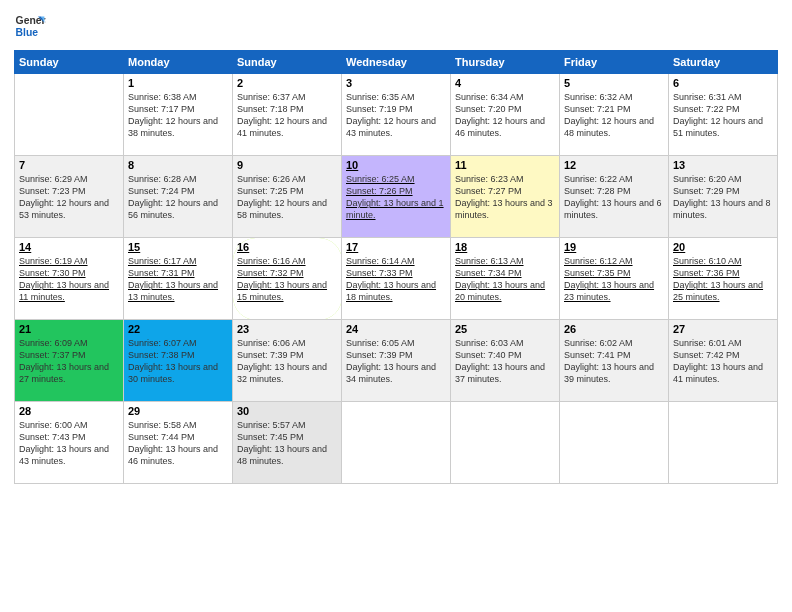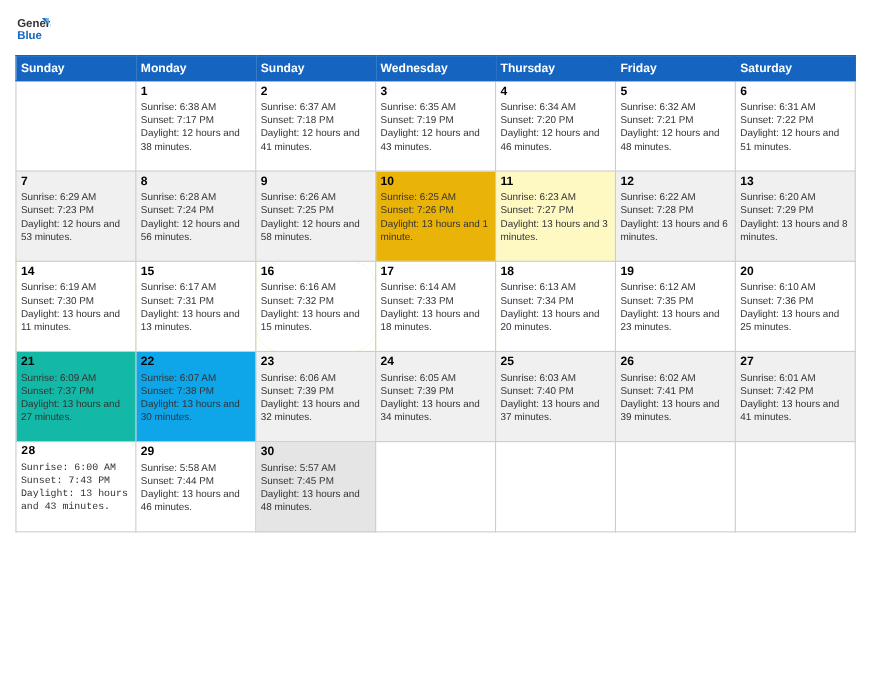--- a/index.html
+++ b/index.html
@@ -139,38 +139,38 @@
             <div class="day-info">Sunrise: 6:29 AM<br>Sunset: 7:23 PM<br>Daylight: 12 hours and 53 minutes.</div>
           </td>
           <td style="background: rgb(240, 240, 240);">
             <span class="day-number">8</span>
             <div class="day-info">Sunrise: 6:28 AM<br>Sunset: 7:24 PM<br>Daylight: 12 hours and 56 minutes.</div>
           </td>
           <td style="background: rgb(240, 240, 240);">
             <span class="day-number">9</span>
             <div class="day-info">Sunrise: 6:26 AM<br>Sunset: 7:25 PM<br>Daylight: 12 hours and 58 minutes.</div>
           </td>
-          <td style="background: #eab308;">
+          <td style="background: #c4b5fd; text-decoration: underline;">
             <span class="day-number">10</span>
             <div class="day-info">Sunrise: 6:25 AM<br>Sunset: 7:26 PM<br>Daylight: 13 hours and 1 minute.</div>
           </td>
           <td style="background: #fef9c3;">
             <span class="day-number">11</span>
             <div class="day-info">Sunrise: 6:23 AM<br>Sunset: 7:27 PM<br>Daylight: 13 hours and 3 minutes.</div>
           </td>
           <td style="background: rgb(240, 240, 240);">
             <span class="day-number">12</span>
             <div class="day-info">Sunrise: 6:22 AM<br>Sunset: 7:28 PM<br>Daylight: 13 hours and 6 minutes.</div>
           </td>
           <td style="background: rgb(240, 240, 240);">
             <span class="day-number">13</span>
             <div class="day-info">Sunrise: 6:20 AM<br>Sunset: 7:29 PM<br>Daylight: 13 hours and 8 minutes.</div>
           </td>
         </tr>
-        <tr style="background: #bef264;">
+        <tr style="background: #bef264; text-decoration: underline;">
           <td style="background: rgb(255, 255, 255);">
             <span class="day-number">14</span>
             <div class="day-info">Sunrise: 6:19 AM<br>Sunset: 7:30 PM<br>Daylight: 13 hours and 11 minutes.</div>
           </td>
           <td style="background: rgb(255, 255, 255);">
             <span class="day-number">15</span>
             <div class="day-info">Sunrise: 6:17 AM<br>Sunset: 7:31 PM<br>Daylight: 13 hours and 13 minutes.</div>
           </td>
           <td style="background: rgb(255, 255, 255); border-radius: 23px;">
             <span class="day-number">16</span>
@@ -187,21 +187,21 @@
           <td style="background: rgb(255, 255, 255);">
             <span class="day-number">19</span>
             <div class="day-info">Sunrise: 6:12 AM<br>Sunset: 7:35 PM<br>Daylight: 13 hours and 23 minutes.</div>
           </td>
           <td style="background: rgb(255, 255, 255);">
             <span class="day-number">20</span>
             <div class="day-info">Sunrise: 6:10 AM<br>Sunset: 7:36 PM<br>Daylight: 13 hours and 25 minutes.</div>
           </td>
         </tr>
         <tr style="background: rgb(240, 240, 240);">
-          <td style="background: #14b8a6; margin-top: 22px;">
+          <td style="background: #22c55e; margin-top: 22px;">
             <span class="day-number">21</span>
             <div class="day-info">Sunrise: 6:09 AM<br>Sunset: 7:37 PM<br>Daylight: 13 hours and 27 minutes.</div>
           </td>
           <td style="background: #0ea5e9;">
             <span class="day-number">22</span>
             <div class="day-info">Sunrise: 6:07 AM<br>Sunset: 7:38 PM<br>Daylight: 13 hours and 30 minutes.</div>
           </td>
           <td style="background: rgb(240, 240, 240); margin-left: 36px;">
             <span class="day-number">23</span>
             <div class="day-info">Sunrise: 6:06 AM<br>Sunset: 7:39 PM<br>Daylight: 13 hours and 32 minutes.</div>
@@ -217,21 +217,21 @@
           <td style="background: rgb(240, 240, 240);">
             <span class="day-number">26</span>
             <div class="day-info">Sunrise: 6:02 AM<br>Sunset: 7:41 PM<br>Daylight: 13 hours and 39 minutes.</div>
           </td>
           <td style="background: rgb(240, 240, 240);">
             <span class="day-number">27</span>
             <div class="day-info">Sunrise: 6:01 AM<br>Sunset: 7:42 PM<br>Daylight: 13 hours and 41 minutes.</div>
           </td>
         </tr>
         <tr style="background: rgb(255, 255, 255);">
-          <td style="background: rgb(255, 255, 255); font-family: Liberation Mono, monospace;">
+          <td style="background: rgb(255, 255, 255);">
             <span class="day-number">28</span>
             <div class="day-info">Sunrise: 6:00 AM<br>Sunset: 7:43 PM<br>Daylight: 13 hours and 43 minutes.</div>
           </td>
           <td style="background: rgb(255, 255, 255);">
             <span class="day-number">29</span>
             <div class="day-info">Sunrise: 5:58 AM<br>Sunset: 7:44 PM<br>Daylight: 13 hours and 46 minutes.</div>
           </td>
           <td style="background: #e5e5e5;">
             <span class="day-number">30</span>
             <div class="day-info">Sunrise: 5:57 AM<br>Sunset: 7:45 PM<br>Daylight: 13 hours and 48 minutes.</div>

